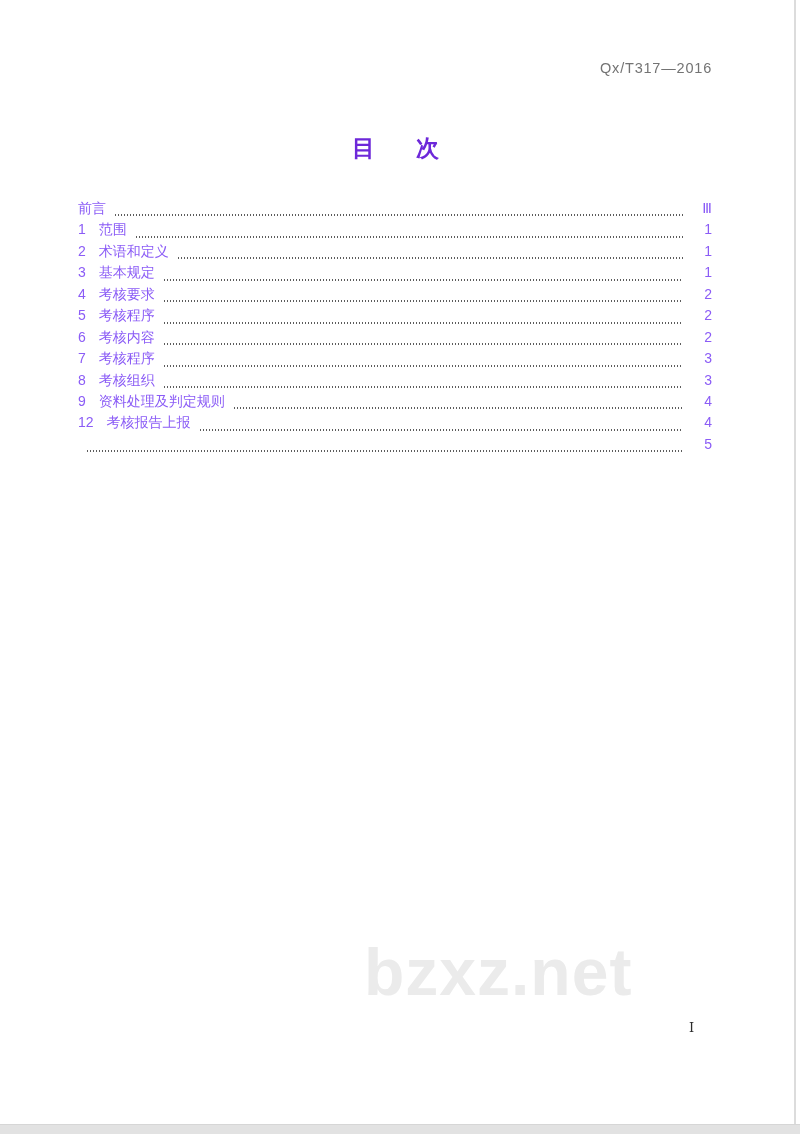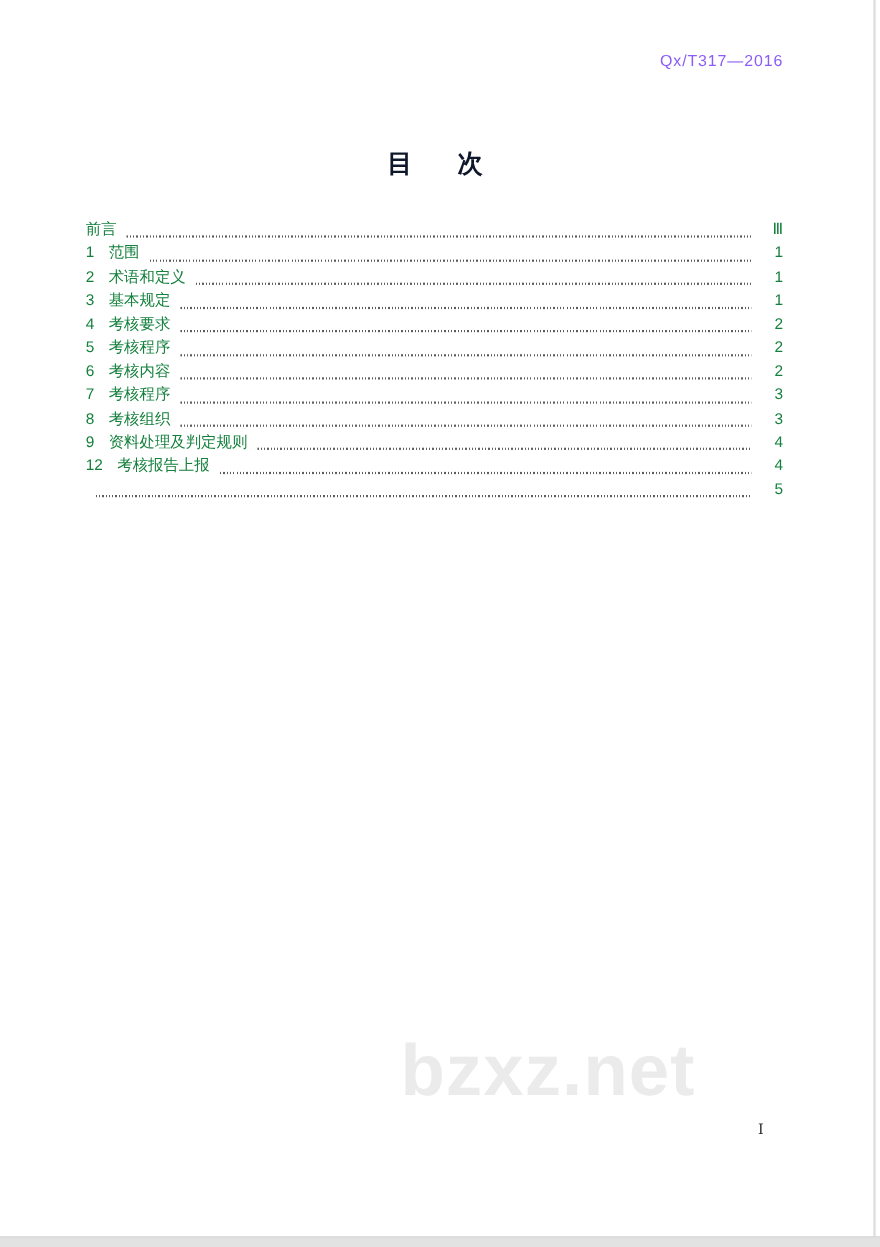--- a/index.html
+++ b/index.html
@@ -11,52 +11,52 @@
     position: relative;
     width: 800px;
     height: 1134px;
     overflow: hidden;
     font-family: "Liberation Sans", "DejaVu Sans", sans-serif;
     color: #3c3c3c;
   }
 
   .doc-code {
     position: absolute;
-    top: 48px;
+    top: 60px;
     right: 88px;
     font-size: 14.5px;
     letter-spacing: 0.8px;
-    color: #8b5cf6;
+    color: #737373;
   }
 
   .toc-title {
     position: absolute;
     top: 133px;
     left: 0;
     width: 800px;
     text-align: center;
     font-size: 23px;
     font-weight: bold;
     letter-spacing: 9px;
-    color: #0f172a;
+    color: #6d28d9;
     white-space: pre;
   }
 
   .toc-list {
     position: absolute;
     top: 200px;
     left: 78px;
     width: 634px;
   }
   .toc-row {
     display: flex;
     align-items: baseline;
     height: 21.45px;
     font-size: 14px;
-    color: #15803d;
+    color: #8b5cf6;
     white-space: pre;
   }
   .toc-row .num {
     flex: none;
     margin-right: 13px;
   }
   .toc-row .num:empty { display: none; margin: 0; }
   .toc-row .label {
     flex: none;
   }

